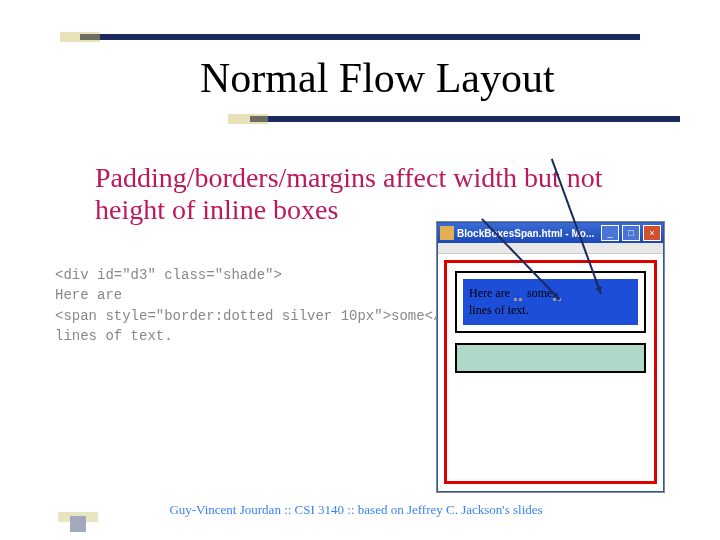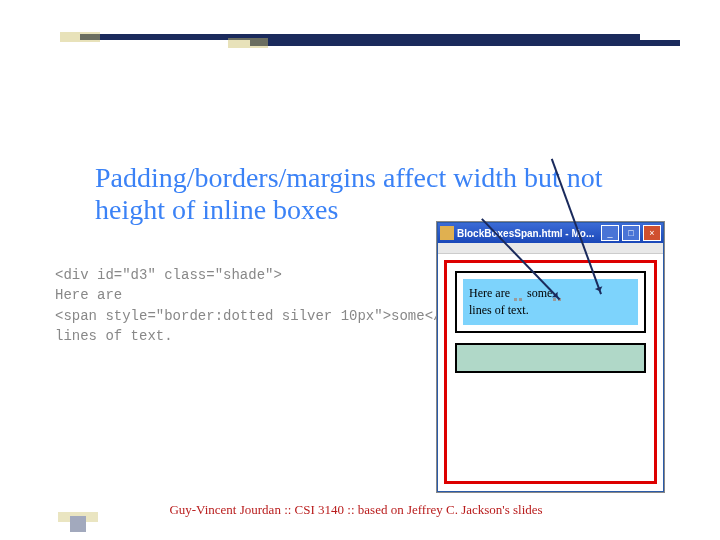--- a/index.html
+++ b/index.html
@@ -61,21 +61,21 @@
     height: 10px;
     background: #cbbf67;
     opacity: 0.45;
   }
   
   .body-text {
     position: absolute;
     top: 162px;
     left: 95px;
     font-size: 28px;
-    color: #3b82f6;
+    color: #be185d;
     line-height: 1.15;
     width: 560px;
   }
   
   .code-block {
     position: absolute;
     top: 265px;
     left: 55px;
     font-family: "Courier New", monospace;
     font-size: 14px;
@@ -142,21 +142,21 @@
     border: 3px solid #d00;
     padding: 5px;
     height: 208px;
   }
   .black-box {
     border: 2px solid #000;
     margin: 3px;
     padding: 6px;
   }
   .shade-box {
-    background: #7dd3fc;
+    background: #1d4ed8;
     padding: 6px 6px;
     font-family: "Times New Roman", serif;
     font-size: 12px;
     color: #000;
     line-height: 1.4;
   }
   .dotted-left, .dotted-right {
     display: inline-block;
     width: 14px;
     height: 10px;
@@ -191,21 +191,21 @@
     border-left-color: #1a2a5c;
   }
   
   .footer {
     position: absolute;
     bottom: 22px;
     left: 0;
     right: 8px;
     text-align: center;
     font-size: 13px;
-    color: #b91c1c;
+    color: #3b82f6;
   }
   .footer-accent {
     position: absolute;
     left: 58px;
     bottom: 18px;
     width: 40px;
     height: 10px;
     background: #cbbf67;
     opacity: 0.4;
   }
@@ -221,20 +221,21 @@
 </style>
 </head>
 <body>
 
 <div class="slide">
 
   <div class="title-block">
     <div class="title-topbar">
       <div class="title-topbar-accent"></div>
     </div>
+    <h1 class="title-text">Normal Flow Layout</h1>
     <div class="title-bottombar">
       <div class="title-bottombar-accent"></div>
     </div>
   </div>
 
   <div class="body-text">Padding/borders/margins affect width but not height of inline boxes</div>
 
   <div class="code-block">
     <div>&lt;div id="d3" class="shade"&gt;</div>
     <div>  Here are</div>

